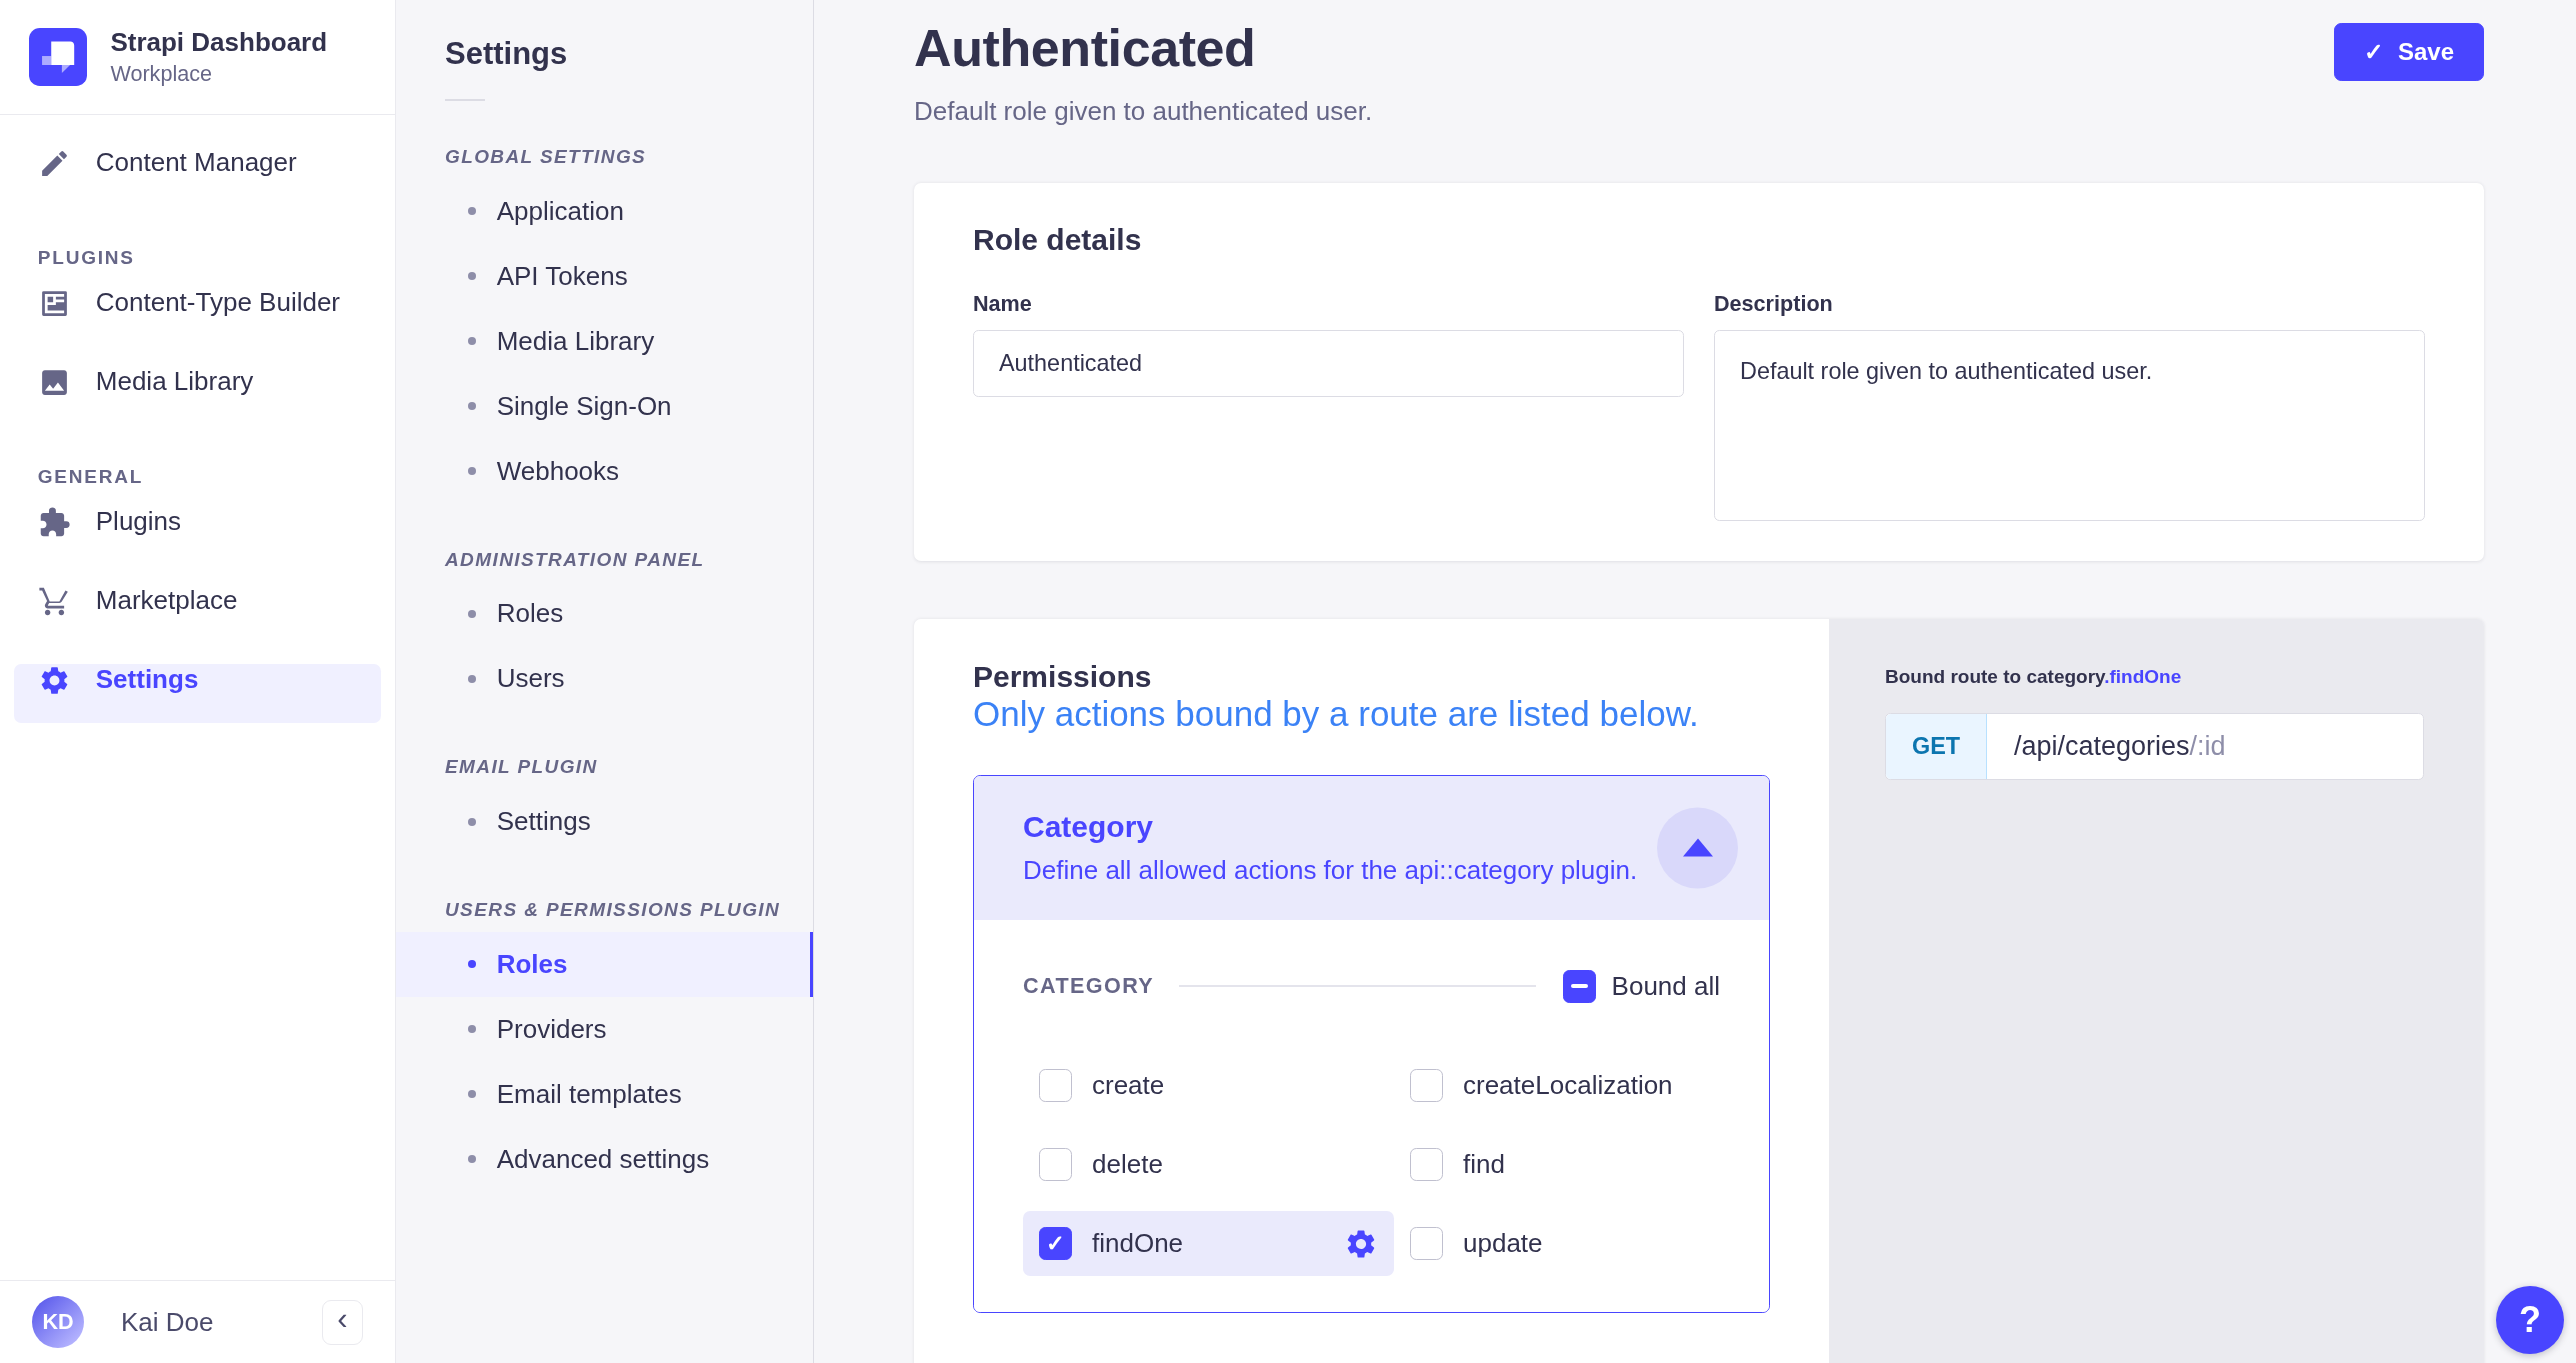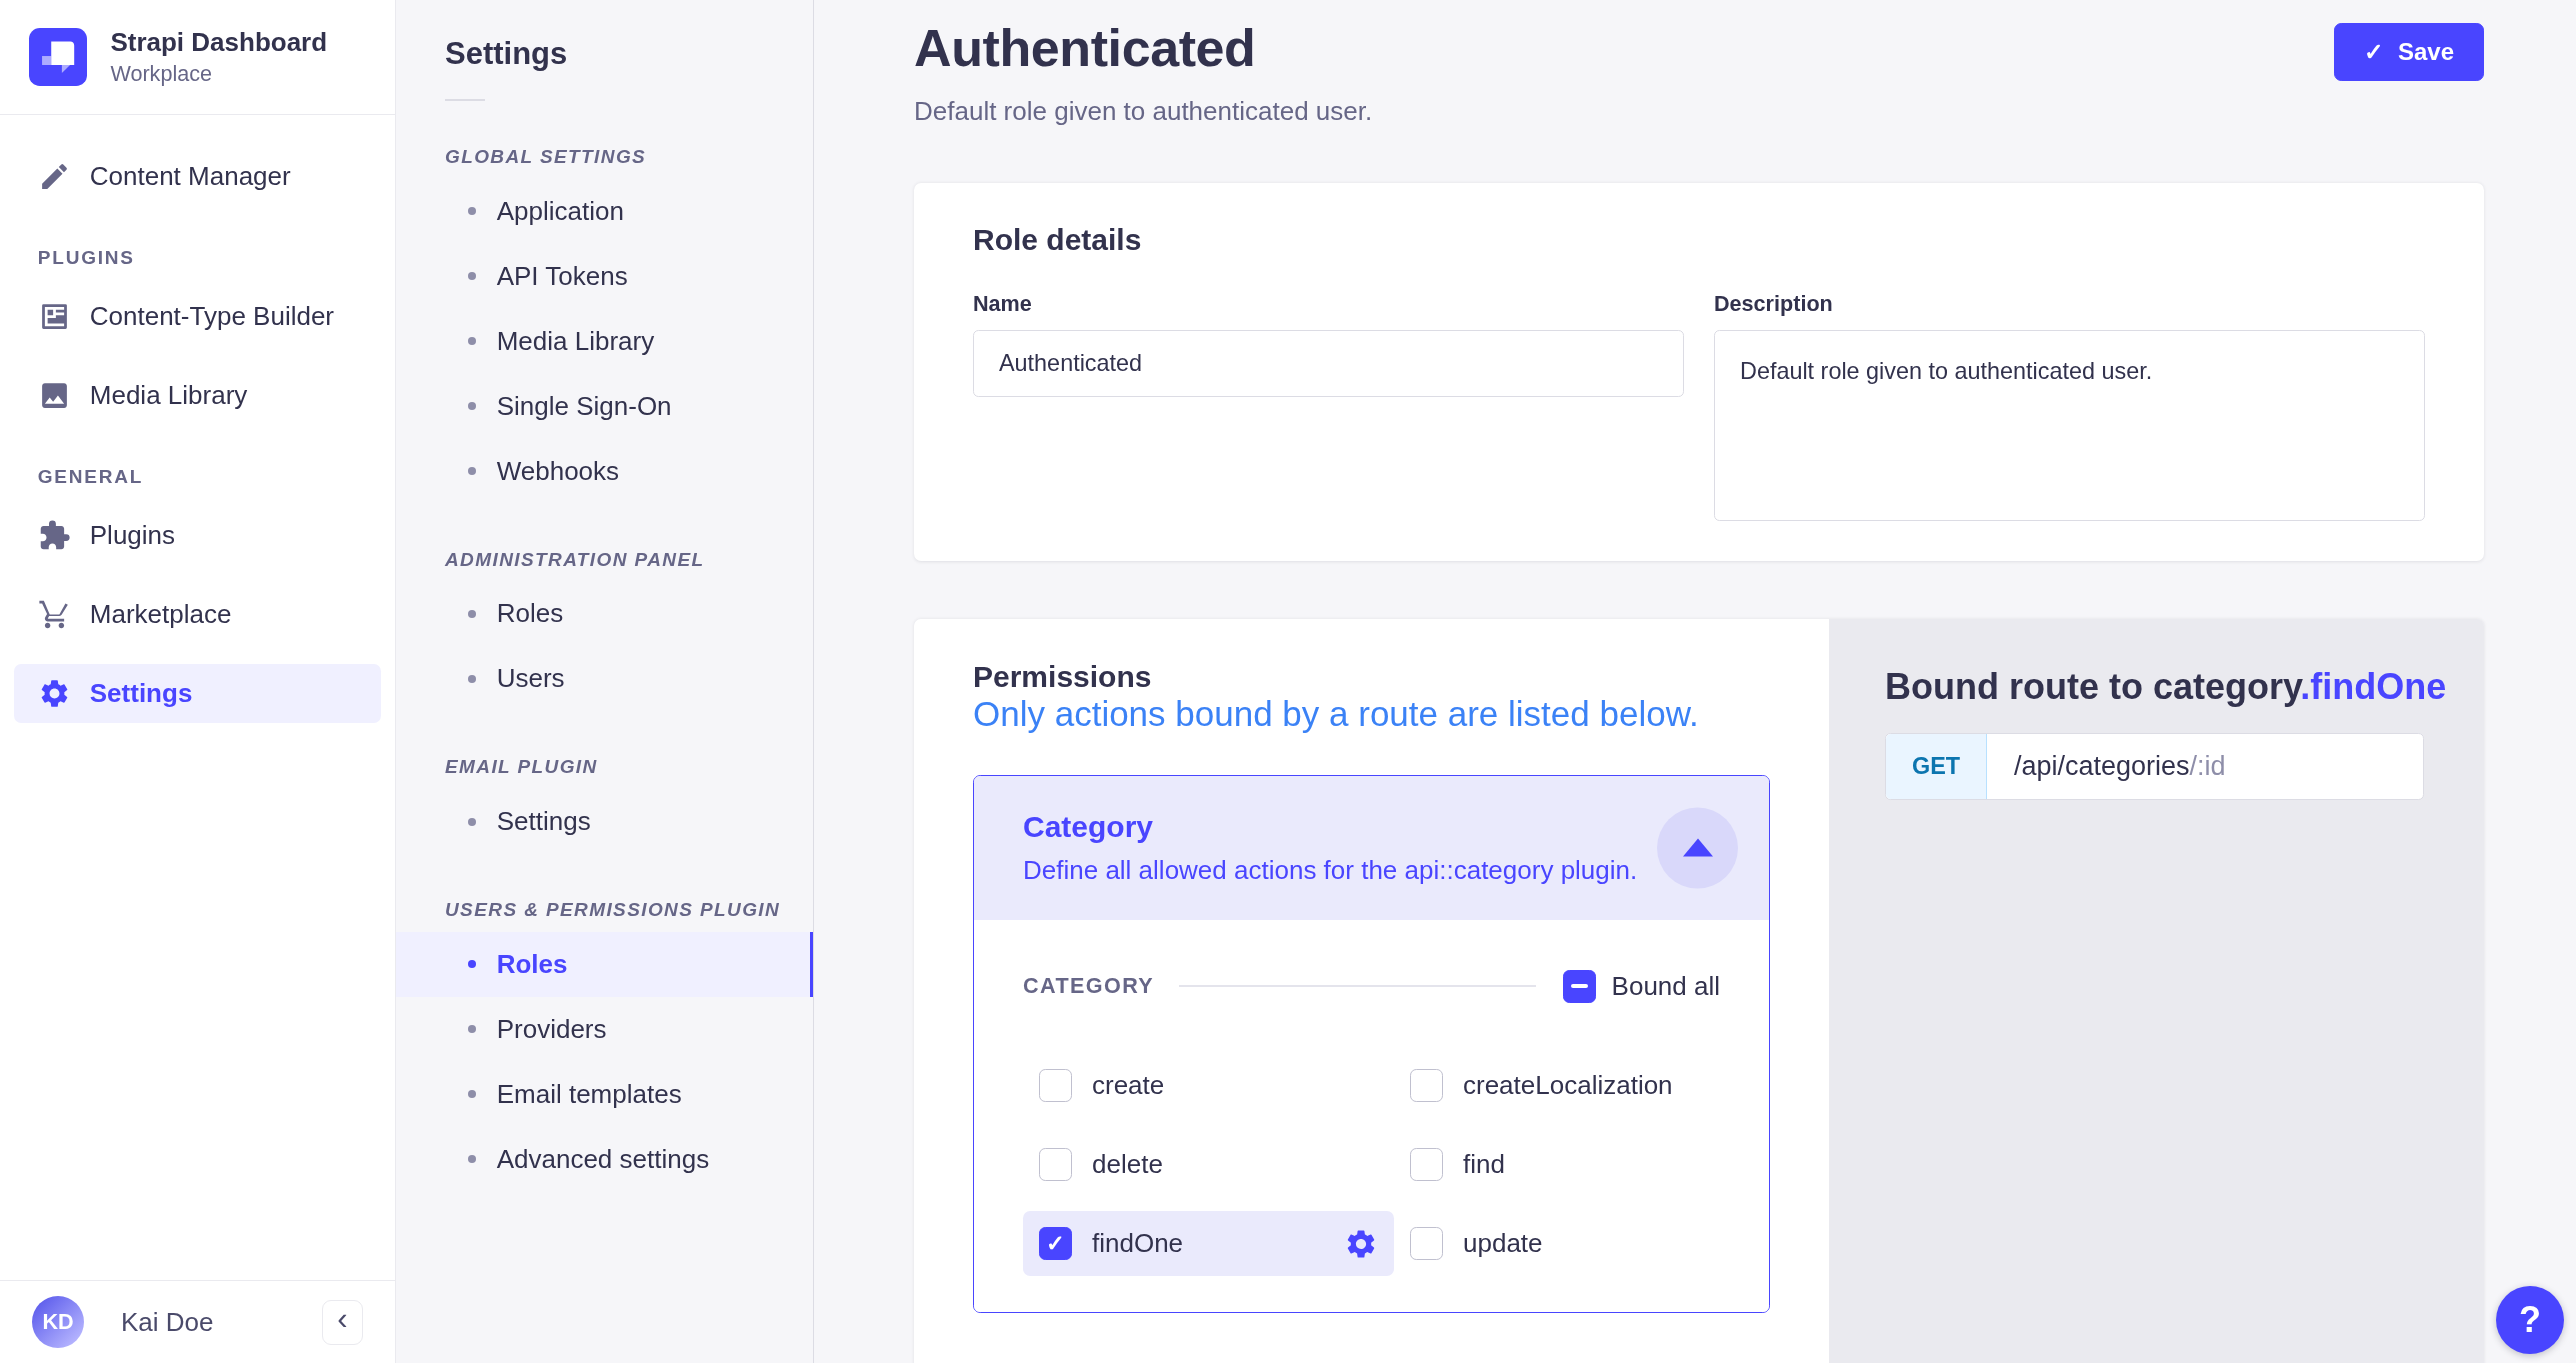--- a/index.html
+++ b/index.html
@@ -9,21 +9,21 @@
 
   
   .sidebar { width:396px; background:#fff; border-right:0.9px solid #eaeaef; display:flex; flex-direction:column; flex:none; }
   .brand { display:flex; align-items:center; gap:23.4px; padding:27px 29px; border-bottom:0.9px solid #eaeaef; }
   .brand-logo { width:58px; height:58px; border-radius:10.8px; background:#4945ff; flex:none; position:relative; }
   .brand-logo svg { position:absolute; inset:0; }
   .brand-text .brand-title { font-size:26px; font-weight:bold; color:#32324d; line-height:1.2; }
   .brand-text .brand-sub { font-size:21.6px; color:#666687; margin-top:2.7px; }
   .nav { flex:1; padding:32px 14.4px 0 14.4px; }
   .nav-section-label { font-size:19px; font-weight:bold; letter-spacing:1.8px; color:#666687; margin:41px 0 18px 23.4px; }
-  .nav-item { display:flex; align-items:center; gap:19px; height:59px; padding:0 23.4px; border-radius:7.2px; font-size:26px; color:#32324d; margin-bottom:20px; cursor:pointer; }
+  .nav-item { display:flex; gap:25px; height:59px; padding:0 23.4px; border-radius:7.2px; font-size:26px; color:#32324d; margin-bottom:20px; cursor:pointer; }
   .nav-item svg { width:33px; height:33px; fill:#666687; flex:none; }
   .nav-item.active { background:#f0f0ff; color:#4945ff; font-weight:bold; }
   .nav-item.active svg { fill:#4945ff; }
   .sidebar-footer { border-top:0.9px solid #eaeaef; height:83px; display:flex; align-items:center; gap:37px; padding:0 32px; }
   .avatar { width:52px; height:52px; border-radius:50%; background:linear-gradient(135deg,#5c5cec 10%,#b9b8ff 90%); color:#fff; font-size:21.6px; font-weight:bold; display:flex; align-items:center; justify-content:center; flex:none; }
   .user-name { font-size:26px; color:#4a4a6a; flex:1; }
   .collapse-btn { width:41px; height:45px; background:#fff; border:0.9px solid #eaeaef; border-radius:9px; color:#4a4a6a; font-size:31px; display:flex; align-items:center; justify-content:center; cursor:pointer; padding-bottom:5.4px; }
 
   
   .subnav { width:418px; background:#f6f6f9; border-right:0.9px solid #dcdce4; flex:none; padding-top:36px; }
@@ -74,21 +74,21 @@
   .cb .check { color:#fff; font-size:22.5px; font-weight:bold; line-height:1; }
   .dash { width:17px; height:4.5px; border-radius:2.7px; background:#fff; }
 
   .perm-grid { display:grid; grid-template-columns:371px 1fr; row-gap:14.4px; margin-top:50px; }
   .perm-cell { display:flex; align-items:center; gap:20px; height:65px; padding:0 16px; border-radius:7.2px; font-size:26px; color:#32324d; }
   .perm-cell.selected { background:#eaeafc; }
   .gear-btn { margin-left:auto; background:none; border:none; cursor:pointer; display:flex; padding:0; }
   .gear-btn svg { width:34px; height:34px; fill:#4945ff; }
 
   .route-panel { flex:1; background:#eaeaef; padding:47px 0 0 56px; }
-  .route-title { font-size:36px; font-weight:600; color:#32324d; }
+  .route-title { font-size:19px; font-weight:600; color:#32324d; }
   .route-title .method { color:#4945ff; }
   .route-box { display:flex; align-items:stretch; margin-top:25px; width:539px; height:67px; background:#fff; border:0.9px solid #dcdce4; border-radius:5.4px; overflow:hidden; }
   .verb { width:101px; background:#eaf5ff; border-right:0.9px solid #b8e1ff; color:#0c75af; font-size:23.4px; font-weight:bold; display:flex; align-items:center; justify-content:center; flex:none; border-radius:4.5px 0 0 4.5px; }
   .path { display:flex; align-items:center; padding-left:27px; font-size:27px; color:#32324d;text-align:right; }
   .path .param { color:#8e8ea9; }
 
   .help-btn { position:absolute; left:2496px; top:1286px; width:68px; height:68px; border-radius:50%; background:#4945ff; border:none; color:#fff; font-size:36px; font-weight:bold; display:flex; align-items:center; justify-content:center; cursor:pointer; box-shadow:0 1.8px 7.2px rgba(33,33,52,.25); }
 </style>
 </head>
 <body>

